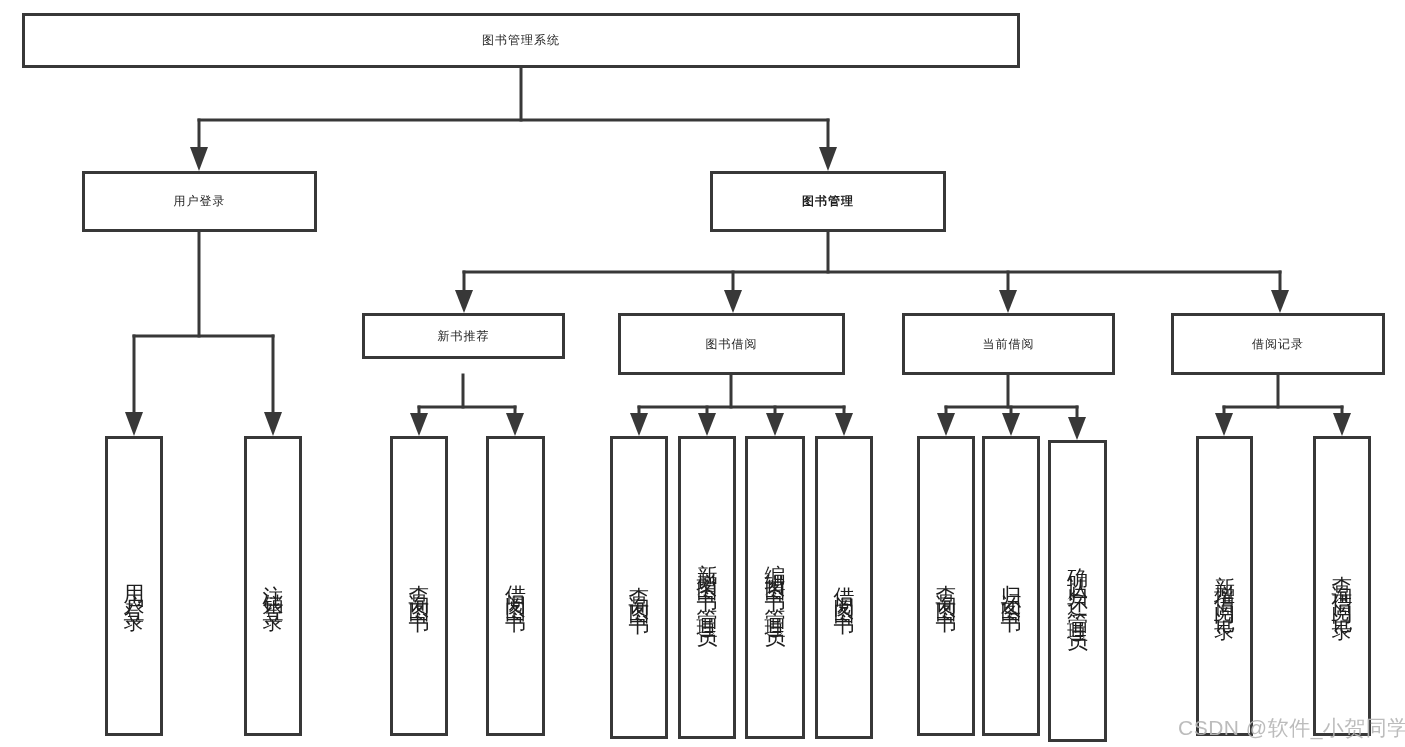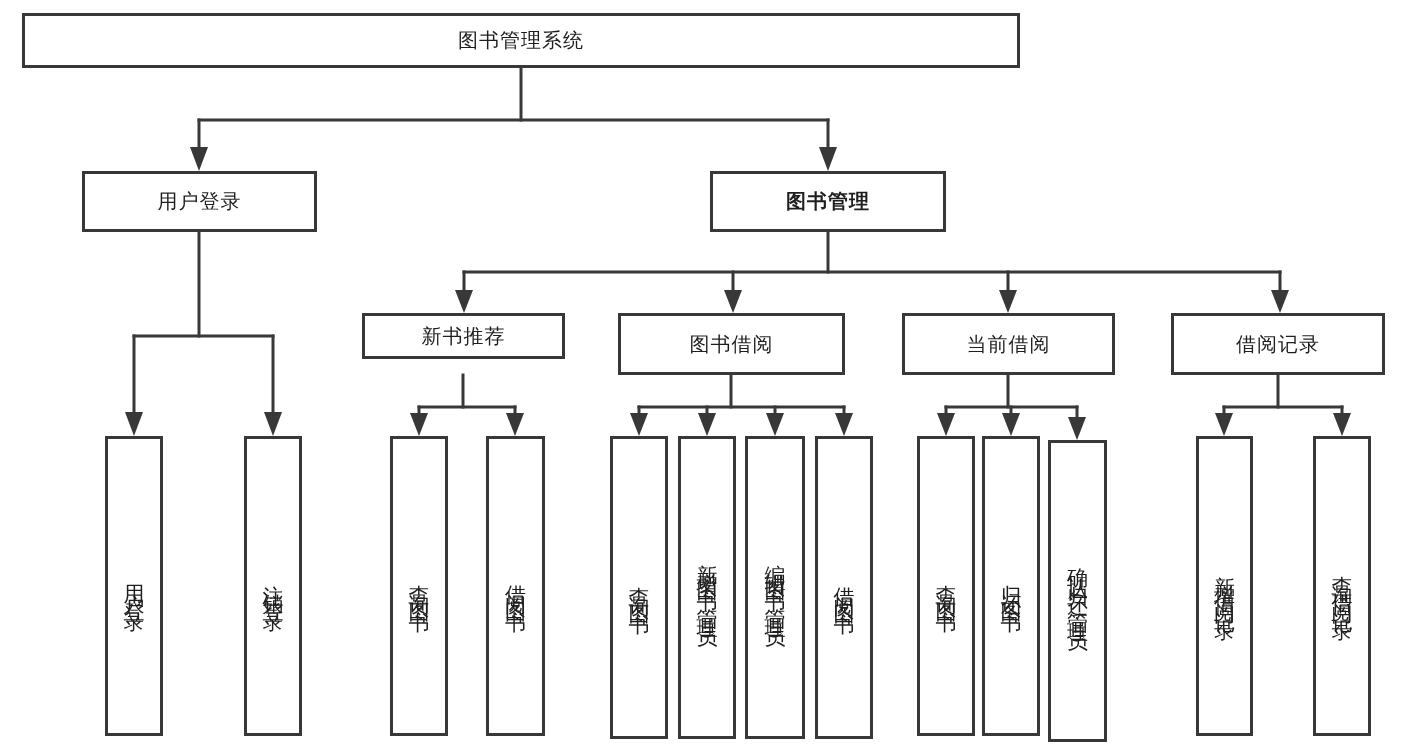--- a/index.html
+++ b/index.html
@@ -28,21 +28,21 @@
     box-sizing: border-box;
     border: 3px solid #383838;
     background: #ffffff;
     display: flex;
     align-items: center;
     justify-content: center;
     color: #1e1e1e;
     z-index: 2;
   }
   .node .label {
-    font-size: 20px;
+    font-size: 12px;
     letter-spacing: 1px;
     white-space: nowrap;
   }
   .node.vbox .label {
     writing-mode: vertical-rl;
     text-orientation: mixed;
     font-size: 21px;
     letter-spacing: 9px;
     white-space: normal;
   }
@@ -190,14 +190,15 @@
     <span class="label">确认归还（管理员）</span>
   </div>
 
   <div class="node vbox" style="left:1196px; top:436px; width:57px; height:300px;">
     <span class="label">新增借阅记录</span>
   </div>
   <div class="node vbox" style="left:1313px; top:436px; width:58px; height:300px;">
     <span class="label">查询借阅记录</span>
   </div>
 
+  <div class="watermark">CSDN @软件_小贺同学</div>
 
 </div>
 
 </body></html>

